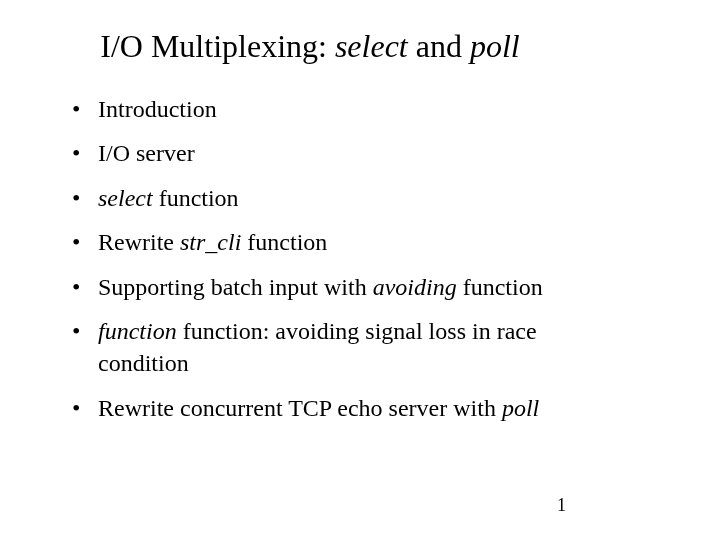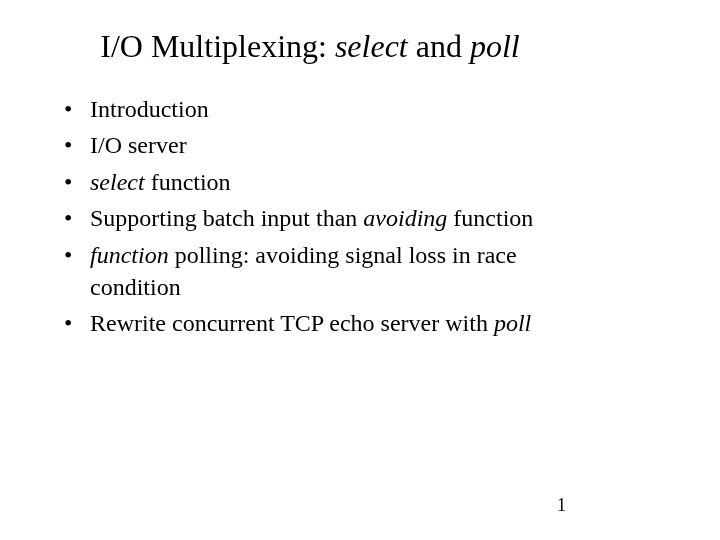--- a/index.html
+++ b/index.html
@@ -28,21 +28,21 @@
   ul.body {
     list-style: none;
     padding: 0;
     margin: 0 0 0 8px;
     font-size: 24px;
     line-height: 1.35;
   }
   ul.body li {
     position: relative;
     padding-left: 30px;
-    margin: 4px;
+    margin: 12px;
   }
   ul.body li::before {
     content: "•";
     position: absolute;
     left: 4px;
     top: 0;
     font-size: 24px;
   }
   .it { font-style: italic; }
   .pagenum {
@@ -65,24 +65,27 @@
     <li>
       <span>Introduction</span>
     </li>
     <li>
       <span>I/O server</span>
     </li>
     <li>
       <span class="it">select</span><span> function</span>
     </li>
     <li>
-      <span>Supporting batch input than </span><span class="it">avoiding</span><span> function</span>
+      <span>Rewrite </span><span class="it">str_cli</span><span> function</span>
     </li>
     <li>
-      <span class="it">function</span><span> polling: avoiding signal loss in race condition</span>
+      <span>Supporting batch input with </span><span class="it">avoiding</span><span> function</span>
+    </li>
+    <li>
+      <span class="it">function</span><span> function: avoiding signal loss in race condition</span>
     </li>
     <li>
       <span>Rewrite concurrent TCP echo server with </span><span class="it">poll</span>
     </li>
   </ul>
 
   <div class="pagenum">1</div>
 </div>
 
 </body></html>

